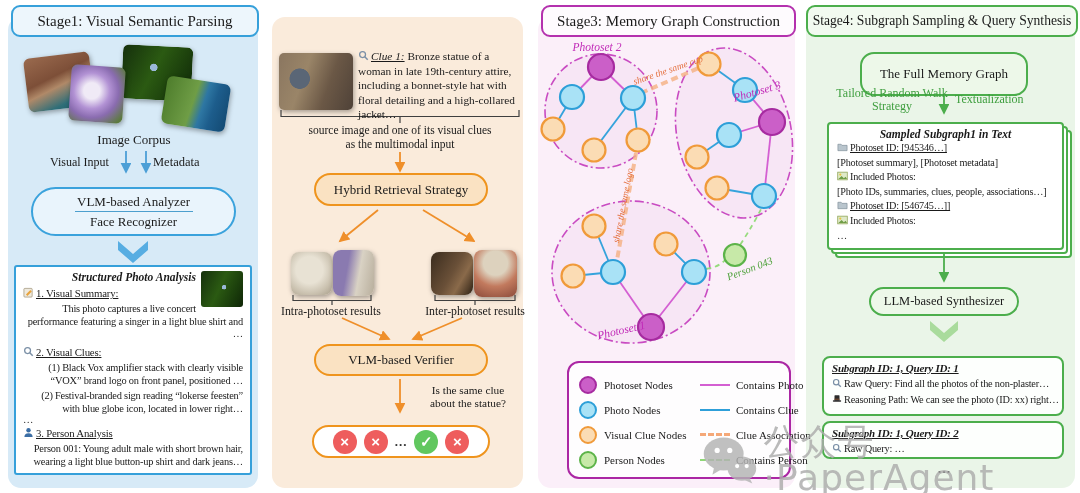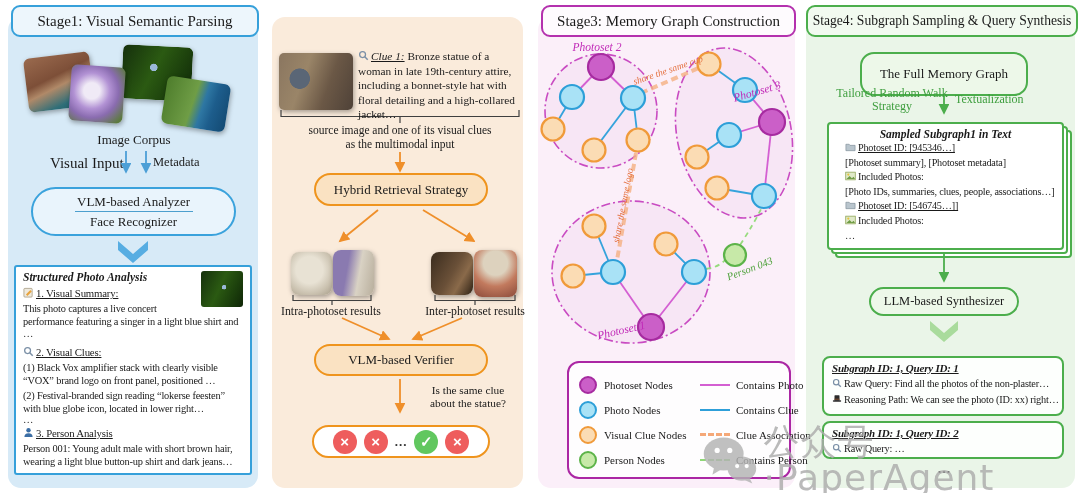--- a/index.html
+++ b/index.html
@@ -13,23 +13,23 @@
   svg.overlay{position:absolute;left:0;top:0;z-index:2;pointer-events:none;}
   .pill{position:absolute;display:flex;align-items:center;justify-content:center;z-index:3;}
   .photo{position:absolute;border-radius:6px;box-shadow:1px 2px 5px rgba(0,0,0,.35);z-index:1;}
   
   .s1-analysis{position:absolute;left:14px;top:265px;width:238px;height:210px;background:#fff;
       border:2.5px solid #36a0da;border-radius:3px;padding:3px 7px;box-sizing:border-box;z-index:3;
       font-size:10.4px;line-height:1.24;letter-spacing:-0.2px;}
   .s1-analysis .thumb{float:right;width:42px;height:36px;border-radius:3px;margin:1px 0 2px 5px;
       background:radial-gradient(circle at 55% 45%, #9ab8d8 0 7%, transparent 8%),
                  linear-gradient(115deg,#15300c,#2b5a12 45%,#1b3e0c 75%,#0f2607);}
-  .s1-analysis .ttl{font-style:italic;font-weight:bold;font-size:11.5px;text-align:left;letter-spacing:0;}
+  .s1-analysis .ttl{font-style:italic;font-weight:bold;font-size:11.5px;text-align:right;letter-spacing:0;}
   .sec-h{text-decoration:underline;margin-top:3px;font-size:10.8px;}
-  .sec-p{margin:1px 0 0 0;}
+  .sec-p{margin:1px 0 0 0;text-align:right;}
   .ic{display:inline-block;vertical-align:-1px;margin-right:2px;}
   
   .clue-p{position:absolute;left:358px;top:49px;width:163px;font-size:11.3px;line-height:1.26;z-index:3;}
   .iul{font-style:italic;text-decoration:underline;}
   .resrow{position:absolute;left:312px;top:425px;width:178px;height:33px;background:#fff;
       border:2px solid #ef941d;border-radius:17px;display:flex;align-items:center;justify-content:center;
       gap:7px;box-sizing:border-box;z-index:3;}
   .rc{width:24px;height:24px;border-radius:50%;color:#fff;font-weight:bold;font-size:15px;
       display:flex;align-items:center;justify-content:center;font-family:"Liberation Sans",sans-serif;}
   .rc.red{background:#ee5d5d;}
@@ -45,21 +45,21 @@
   .lline{width:30px;height:0;flex:none;margin-right:6px;}
   .llab2{flex:none;}
   svg.graph{position:absolute;left:538px;top:17px;z-index:1;}
   svg.graph text{font-family:"Liberation Serif","DejaVu Serif",serif;}
   .pslab{font-style:italic;font-size:11.5px;fill:#c12bb8;}
   .asclab{font-style:italic;font-size:9.5px;fill:#e4703f;}
   .perlab{font-style:italic;font-size:10.5px;fill:#4fa23c;}
   
   .gcard{position:absolute;width:237px;height:128px;background:#fff;border:2px solid #4cae4c;
       border-radius:4px;box-sizing:border-box;}
-  .gcard.main{padding:3px 16px;font-size:10.2px;line-height:14px;letter-spacing:-0.2px;white-space:nowrap;z-index:3;}
+  .gcard.main{padding:3px 8px;font-size:10.2px;line-height:14px;letter-spacing:-0.2px;white-space:nowrap;z-index:3;}
   .gcard .ttl{font-style:italic;font-weight:bold;font-size:11.5px;text-align:center;letter-spacing:0;}
   .qbox{position:absolute;left:822px;width:242px;background:#fdfffd;border:2px solid #4cae4c;
       border-radius:8px;box-sizing:border-box;padding:3px 8px;font-size:10.3px;line-height:15px;
       letter-spacing:-0.2px;white-space:nowrap;z-index:3;}
   .qttl{font-style:italic;font-weight:bold;text-decoration:underline;font-size:11px;}
   .grlab{position:absolute;color:#3e9e3e;font-size:12px;z-index:3;}
   .ul{text-decoration:underline;margin-top:36px;}
   
   .wm{position:absolute;left:702px;top:424px;display:flex;align-items:center;z-index:60;
       pointer-events:none;opacity:.82;}
@@ -84,21 +84,21 @@
        background:linear-gradient(160deg,#9a6a4e 0%,#7d4f38 40%,#b08968 55%,#2f6e78 80%,#1f5a66 100%);"></div>
   <div class="photo" style="left:122px;top:46px;width:70px;height:54px;transform:rotate(3deg);z-index:2;
        background:radial-gradient(circle at 45% 40%, #9ab8d8 0 7%, transparent 8%),
        linear-gradient(115deg,#15300c,#2b5a12 45%,#1b3e0c 75%,#0f2607);"></div>
   <div class="photo" style="left:70px;top:66px;width:54px;height:56px;transform:rotate(4deg);z-index:3;
        background:radial-gradient(circle at 40% 45%, #f0eaf6 0 18%, #b292d4 40%, #8a6cb0 60%, #5c7a3e 90%);"></div>
   <div class="photo" style="left:164px;top:80px;width:64px;height:48px;transform:rotate(9deg);z-index:3;
        background:linear-gradient(100deg,#4e7d2c 0%,#6f9d46 45%,#2e77a3 60%,#1d5d8c 75%,#134a73 100%);"></div>
 
   <div class="abs ctr" style="left:74px;top:132px;width:120px;font-size:13px;">Image Corpus</div>
-  <div class="abs" style="left:50px;top:155px;font-size:15px;">Visual Input</div>
+  <div class="abs" style="left:50px;top:155px;font-size:12px;">Visual Input</div>
   <div class="abs" style="left:153px;top:155px;font-size:12.5px;">Metadata</div>
 
   <div class="pill" style="left:31px;top:187px;width:205px;height:49px;border-radius:25px;background:#e9f4fc;
        border:2.5px solid #3aa2dc;flex-direction:column;box-sizing:border-box;">
     <div style="font-size:13px;line-height:15px;">VLM-based Analyzer</div>
     <div style="width:118px;border-top:1.5px solid #4d9fce;margin:2px 0;"></div>
     <div style="font-size:13px;line-height:15px;">Face Recognizer</div>
   </div>
 
   <div class="s1-analysis">

